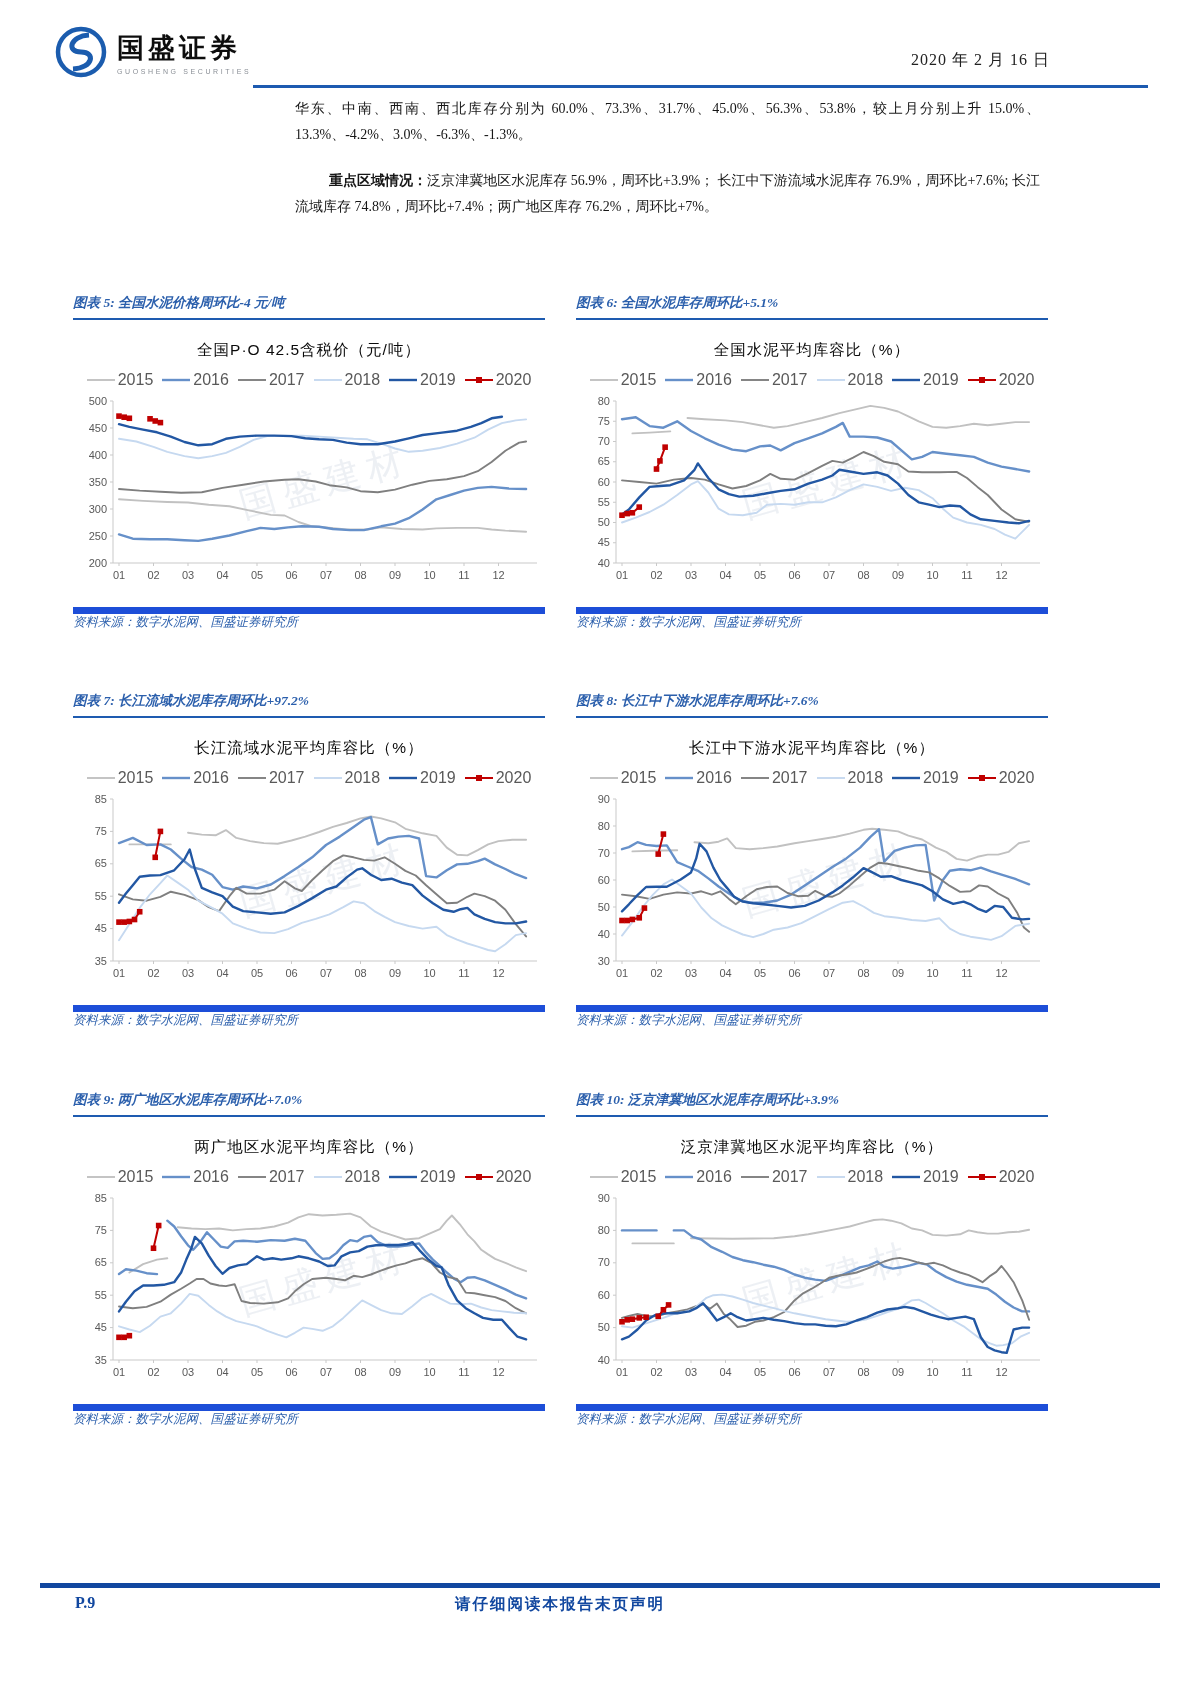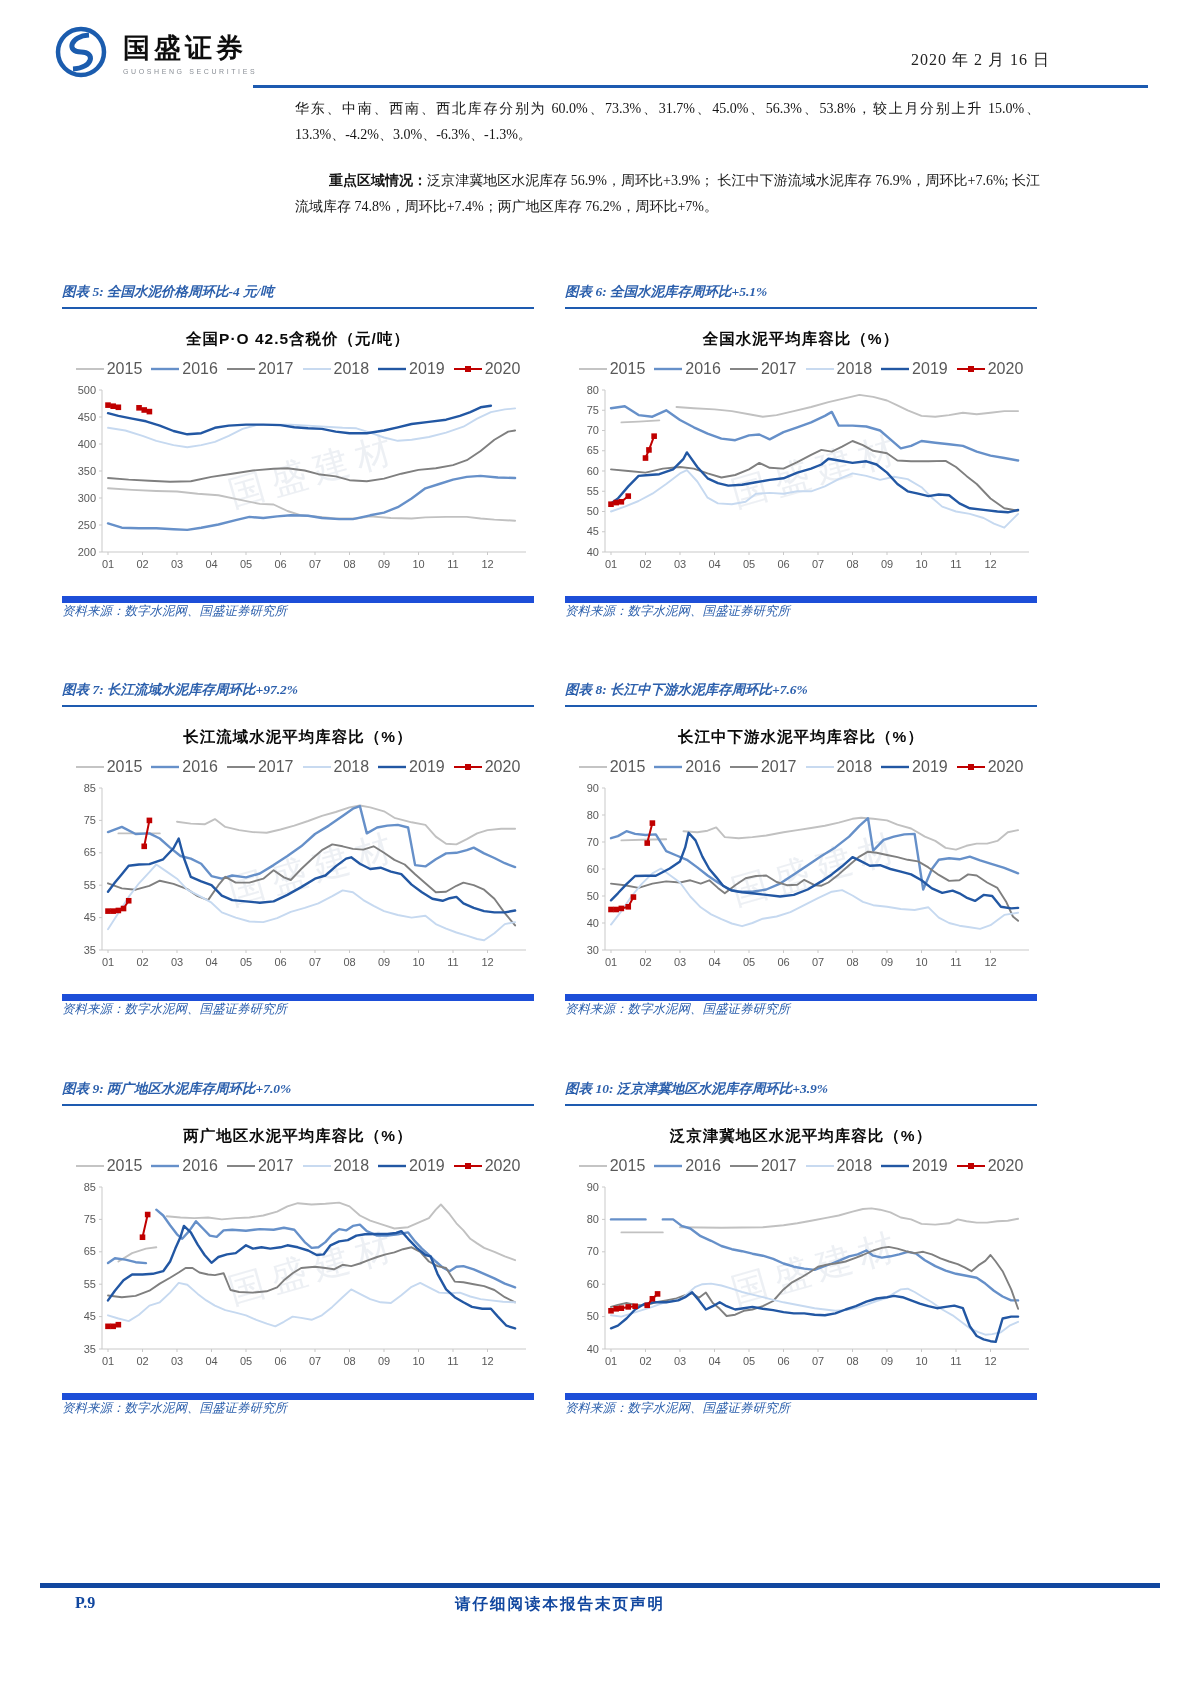--- a/index.html
+++ b/index.html
@@ -1,39 +1,39 @@
 <!DOCTYPE html>
 <html><head>
 <meta charset="utf-8">
 <style>
   html,body{margin:0;padding:0;background:#fff;}
   .page{position:relative;width:1200px;height:1698px;background:#fff;overflow:hidden;
         font-family:"Liberation Sans","DejaVu Sans",sans-serif;color:#111;}
   
-  .logo{position:absolute;left:55px;top:26px;display:flex;align-items:center;gap:16px;}
+  .logo{position:absolute;left:55px;top:26px;display:flex;align-items:center;gap:10px;}
   .logo-cn{font-size:27px;font-weight:bold;letter-spacing:4px;color:#0d0d0d;
            font-family:"Liberation Serif","DejaVu Serif",serif;}
   .logo-en{font-size:7px;letter-spacing:2.6px;color:#8a8f96;margin-top:2px;}
   .report-date{position:absolute;top:50px;right:150px;font-size:16px;letter-spacing:1px;
                font-family:"Liberation Serif","DejaVu Serif",serif;color:#222;}
   .header-rule{position:absolute;left:253px;top:85px;width:895px;height:3px;background:#1c5ab0;}
   
   .body-text{position:absolute;left:295px;top:96px;width:745px;
              font-family:"Liberation Serif","DejaVu Serif",serif;font-size:14px;line-height:1.85;color:#161616;}
   .body-text p{margin:0 0 20px 0;text-align:justify;}
   .p2-lead{font-weight:bold;margin-left:34px;}
   
-  .fig{position:absolute;width:472px;margin:0;}
+  .fig{position:absolute;width:472px;margin:11px;}
   #fig5{left:62px;top:283px;}  #fig6{left:565px;top:283px;}
   #fig7{left:62px;top:681px;}  #fig8{left:565px;top:681px;}
   #fig9{left:62px;top:1080px;} #fig10{left:565px;top:1080px;}
   .fig-caption{color:#2b5fac;font-family:"Liberation Serif","DejaVu Serif",serif;
                font-style:italic;font-weight:bold;font-size:13.5px;
                padding-bottom:6px;border-bottom:2px solid #1e5bb0;}
-  .fig-title{margin-top:20px;text-align:center;font-weight:bold;font-size:15.5px;
+  .fig-title{margin-top:20px;text-align:center;font-weight:normal;font-size:15.5px;
              letter-spacing:1px;color:#0a0a0a;}
   .legend{margin-top:10px;display:flex;justify-content:center;align-items:center;gap:9px;
           font-size:16px;color:#595959;}
   .legend-item{display:inline-flex;align-items:center;gap:3px;white-space:nowrap;}
   svg.plot{display:block;margin-top:4px;}
   .fig-source{margin-top:12px;border-top:7px solid #1d4ed8;padding-top:0;
               color:#2b5fac;font-family:"Liberation Serif","DejaVu Serif",serif;
               font-style:italic;font-size:12.5px;}
   
   .footer-rule{position:absolute;left:40px;top:1583px;width:1120px;height:5px;background:#11479f;}

